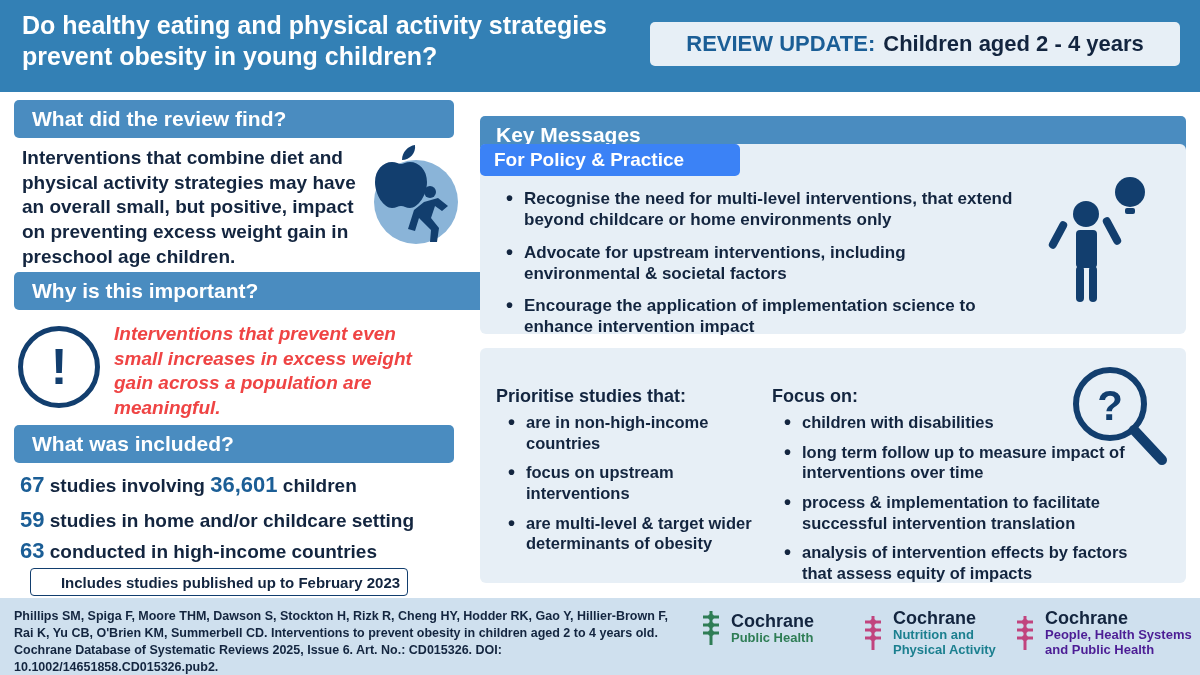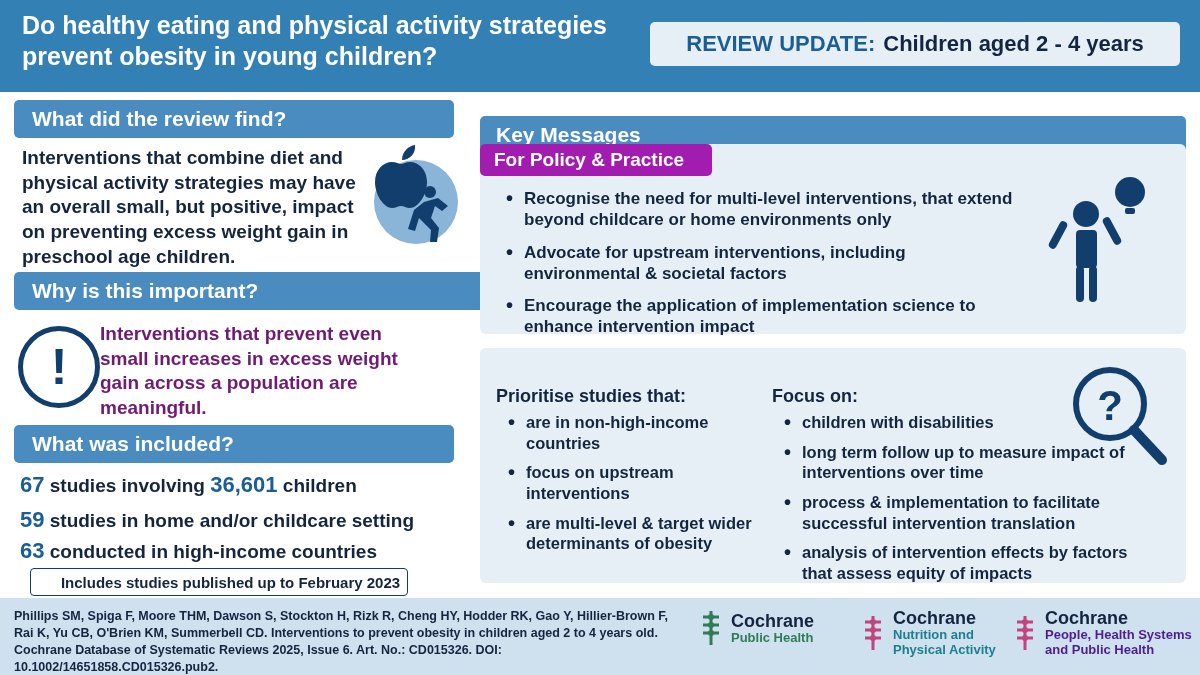--- a/index.html
+++ b/index.html
@@ -52,22 +52,22 @@
     display: flex; align-items: flex-start;
   }
   .excl-icon {
     width: 82px; height: 82px; border-radius: 50%;
     border: 5px solid #123e6e; flex: 0 0 auto;
     display: flex; align-items: center; justify-content: center;
     color: #123e6e; font-size: 50px; font-weight: bold; line-height: 1;
     margin-top: 4px;
   }
   .why-text {
-    margin-left: 0; font-size: 19px; font-weight: bold;
-    color: #701a75; line-height: 1.3; width: 320px;
+    margin-left: 14px; font-size: 19px; font-weight: bold;
+    color: #ef4444; line-height: 1.3; width: 320px; font-style: italic;
   }
 
   .stat-row {
     position: absolute; left: 20px; font-size: 19px; color: #13253f; font-weight: bold;
   }
   .stat-row .num { color: #1b5e96; font-size: 22px; font-weight: bold; }
   #stat1 { top: 472px; }
   #stat2 { top: 507px; }
   #stat3 { top: 538px; }
 
@@ -84,22 +84,22 @@
     background: #4a8cc0; border-radius: 5px; color: #fff;
     font-size: 21px; font-weight: bold; display: flex; align-items: center; padding-left: 16px; margin-top: 16px;
   }
   .panel {
     position: absolute; background: #e7eff6; border-radius: 6px;
   }
   #panel-policy { left: 480px; top: 144px; width: 706px; height: 190px; }
   #panel-focus  { left: 480px; top: 348px; width: 706px; height: 235px; }
 
   .policy-pill {
-    position: absolute; left: 480px; top: 144px; width: 232px; height: 32px;
-    background: #a21caf; border-radius: 5px; color: #ffffff;
+    position: absolute; left: 480px; top: 144px; width: 260px; height: 32px;
+    background: #3b82f6; border-radius: 5px; color: #ffffff;
     font-size: 19px; font-weight: bold; display: flex; align-items: center; padding-left: 14px;
   }
   ul.bul { list-style: none; }
   ul.bul li {
     position: relative; padding-left: 20px; margin-bottom: 11px;
     font-size: 17px; font-weight: bold; color: #13253f; line-height: 1.25;
   }
   ul.bul li::before {
     content: "\2022"; position: absolute; left: 2px; top: -2px;
     font-size: 20px; color: #13253f;

